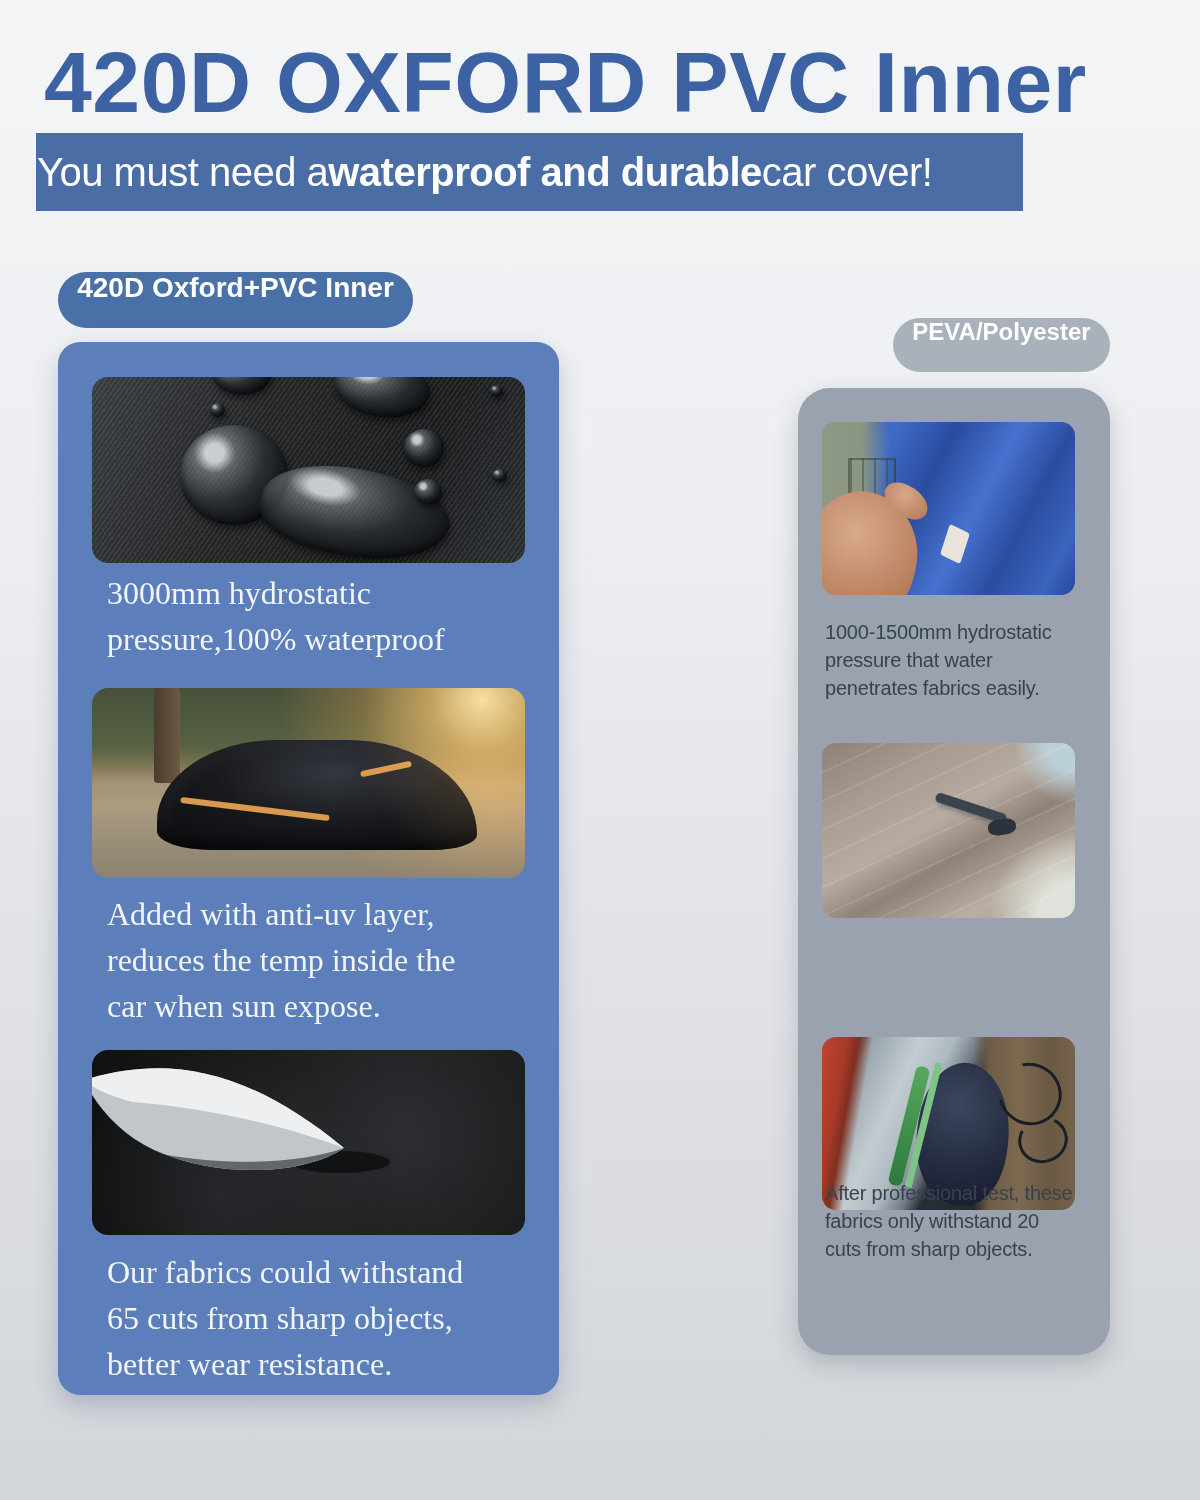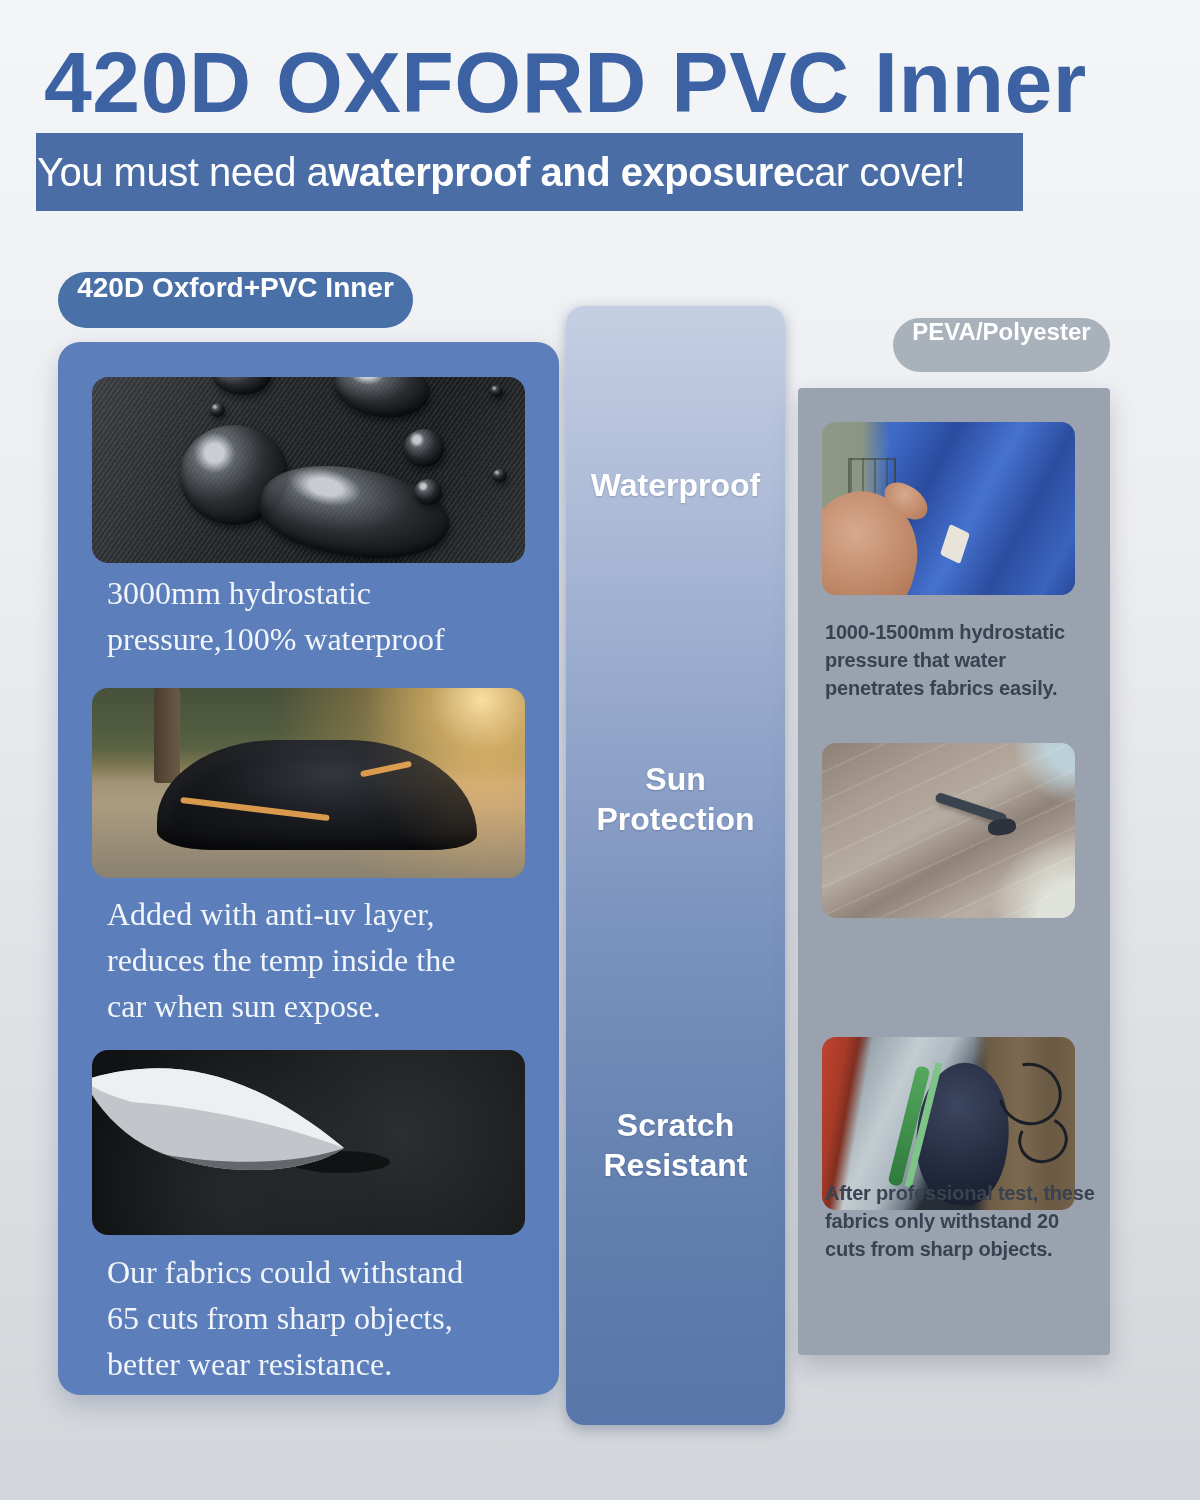--- a/index.html
+++ b/index.html
@@ -25,22 +25,22 @@
     color:#ffffff;font-weight:700;
   }
   .pill-left{left:58px;top:272px;width:355px;height:56px;border-radius:28px;background:#4a70a8;font-size:28px;}
   .pill-right{left:893px;top:318px;width:217px;height:54px;border-radius:27px;background:#a9b1bb;font-size:24px;}
   
   .panel-left{
     position:absolute;left:58px;top:342px;width:501px;height:1053px;border-radius:22px;
     background:#5c7fbb;box-shadow:0 10px 24px rgba(70,90,130,.28);font-family:Liberation Serif, serif;
   }
   .panel-right{
-    position:absolute;left:798px;top:388px;width:312px;height:967px;border-radius:4px;
-    background:#99a2ae;box-shadow:0 10px 24px rgba(90,100,115,.3);font-weight:bold;
+    position:absolute;left:798px;top:388px;width:312px;height:967px;border-radius:32px;
+    background:#99a2ae;box-shadow:0 10px 24px rgba(90,100,115,.3);
   }
   .photo{position:absolute;overflow:hidden;}
   .panel-left .photo{left:34px;width:433px;border-radius:16px;}
   .panel-right .photo{left:24px;width:253px;border-radius:14px;}
   .cap-l{
     position:absolute;left:49px;width:440px;color:#f2f6fa;font-size:32px;line-height:46px;
     white-space:pre-line;
   }
   .cap-r{
     position:absolute;left:27px;width:270px;color:#394250;font-size:20px;line-height:28px;
@@ -140,21 +140,21 @@
 </style>
 </head>
 <body>
 
 <div class="poster">
 
   <div class="title">420D OXFORD PVC Inner</div>
 
   <div class="banner">
     <span>You must need a </span>
-    <span class="b">waterproof and exposure</span>
+    <span class="b">waterproof and durable</span>
     <span> car cover!</span>
   </div>
 
   <div class="pill pill-left">
     <span>420D Oxford+PVC Inner</span>
   </div>
 
   <div class="pill pill-right">
     <span>PEVA/Polyester</span>
   </div>
@@ -192,27 +192,20 @@
         <path d="M -8,30 C 70,6 150,14 252,98 C 215,124 128,130 62,100 C 28,84 4,56 -8,30 Z" fill="#c2c6ca"></path>
         <path d="M -8,30 C 70,6 150,14 252,98 C 200,78 120,58 40,52 C 20,46 2,40 -8,30 Z" fill="#edeff0"></path>
         <path d="M 62,100 C 128,130 215,124 252,98 C 210,113 140,117 70,104 Z" fill="#63676c"></path>
       </svg>
     </div>
     <div class="cap-l c3">Our fabrics could withstand
 65 cuts from sharp objects,
 better wear resistance.</div>
   </div>
 
-  <div class="bar">
-    <div class="bar-label bl-1">Waterproof</div>
-    <div class="bar-label bl-2">Sun
-Protection</div>
-    <div class="bar-label bl-3">Scratch
-Resistant</div>
-  </div>
 
   <div class="panel-right">
 
     <div class="photo p4">
       <span class="fence"></span>
       <span class="hand"></span>
       <span class="thumb"></span>
       <span class="tag"></span>
     </div>
     <div class="cap-r c4">1000-1500mm hydrostatic

